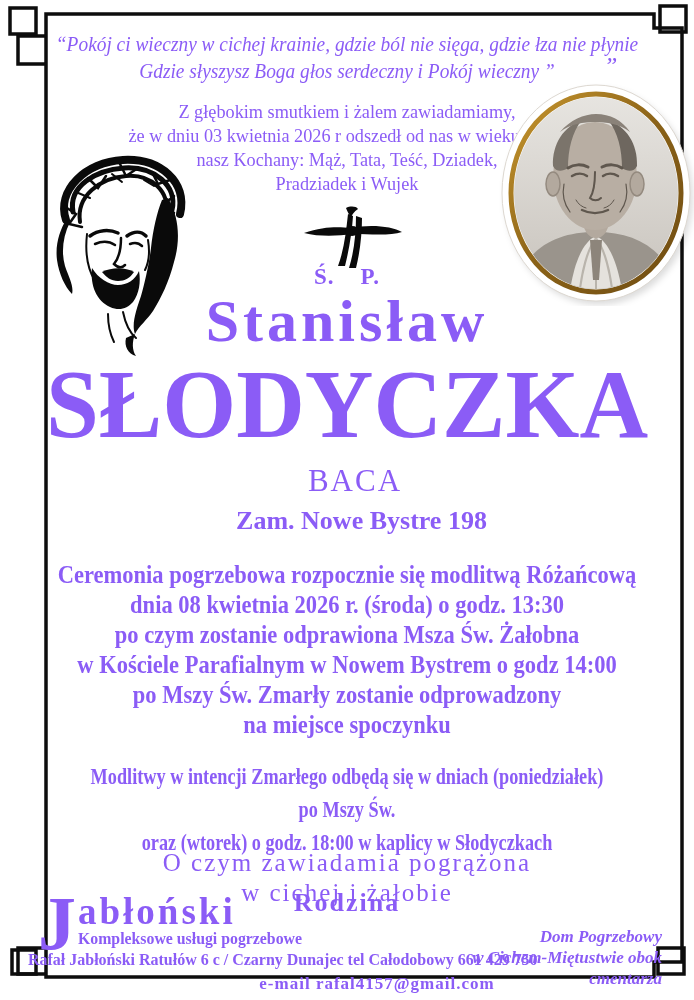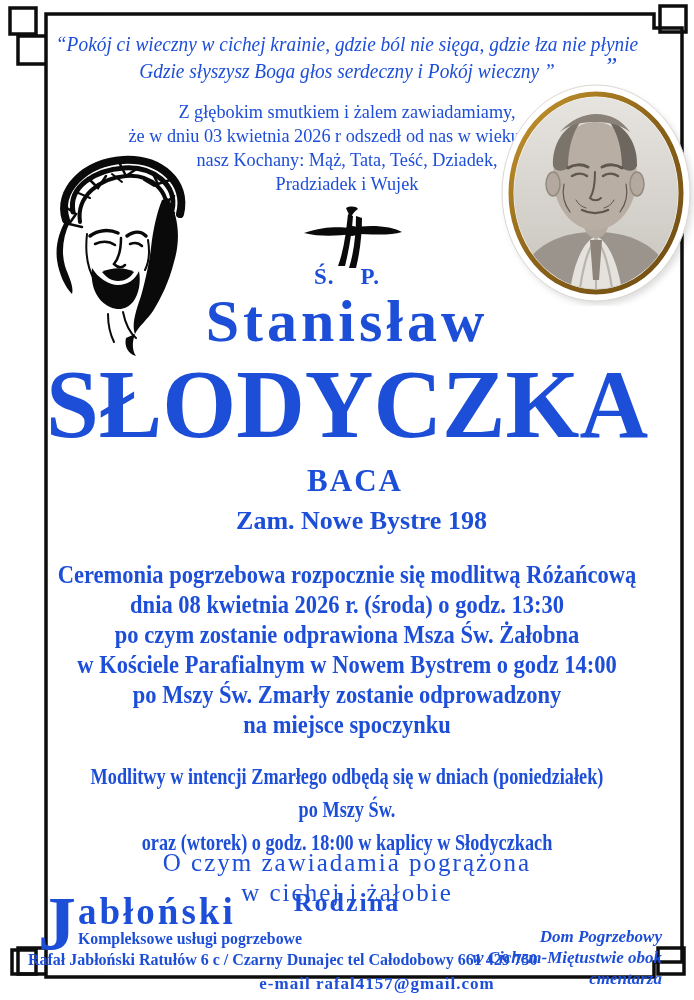--- a/index.html
+++ b/index.html
@@ -1,37 +1,37 @@
 <!DOCTYPE html>
 <html><head>
 <meta charset="utf-8">
 <style>
   html,body{margin:0;padding:0;background:#ffffff;}
   .page{
     position:relative;width:694px;height:1000px;background:#ffffff;
-    font-family:"Liberation Serif", serif;color:#1d4ed8;overflow:hidden;
+    font-family:"Liberation Serif", serif;color:#8b5cf6;overflow:hidden;
   }
   .abs{position:absolute;left:0;right:0;text-align:center;}
   
   .frame{position:absolute;inset:0;z-index:0;}
   
   .quote{top:30px;font-style:italic;font-size:22px;line-height:27px;transform:scaleX(0.88);}
   .quote-stray{position:absolute;left:604px;top:52px;font-style:italic;font-size:24px;}
   
   .announce{top:100px;font-size:19px;line-height:24px;transform:scaleX(0.96);}
   
   .jesus{position:absolute;left:28px;top:140px;z-index:1;}
   .portrait{position:absolute;left:498px;top:80px;z-index:1;}
   .cross{position:absolute;left:294px;top:206px;z-index:1;}
   .sp-row{top:264px;display:flex;justify-content:center;gap:26px;
     font-weight:700;font-size:23px;letter-spacing:1px;}
   
   .first-name{top:288px;font-size:60px;line-height:66px;font-weight:700;letter-spacing:4px;}
   .last-name{top:352px;font-size:98px;line-height:104px;font-weight:700;letter-spacing:0;transform:scaleX(0.97);}
-  .nickname{top:464px;font-size:31px;line-height:34px;font-weight:700;letter-spacing:2px;padding-left:16px;}
+  .nickname{top:464px;font-size:31px;line-height:34px;font-weight:400;letter-spacing:2px;padding-left:16px;}
   .residence{top:506px;font-size:26px;line-height:30px;font-weight:700;padding-left:29px;}
   
   .ceremony{top:560px;font-size:25px;line-height:30px;font-weight:700;transform:scaleX(0.90);}
   .prayers{top:760px;font-size:24px;line-height:33px;font-weight:700;transform:scaleX(0.76);}
   
   .closing{top:848px;font-size:25px;line-height:30px;letter-spacing:2px;text-align:center;}
   .family{top:888px;font-size:26px;line-height:30px;font-weight:700;letter-spacing:2px;text-align:center;}
   
   .fh{position:absolute;left:38px;top:894px;z-index:2;display:flex;align-items:flex-start;}
   .fh-j{font-size:76px;line-height:58px;font-weight:700;margin-right:2px;}

